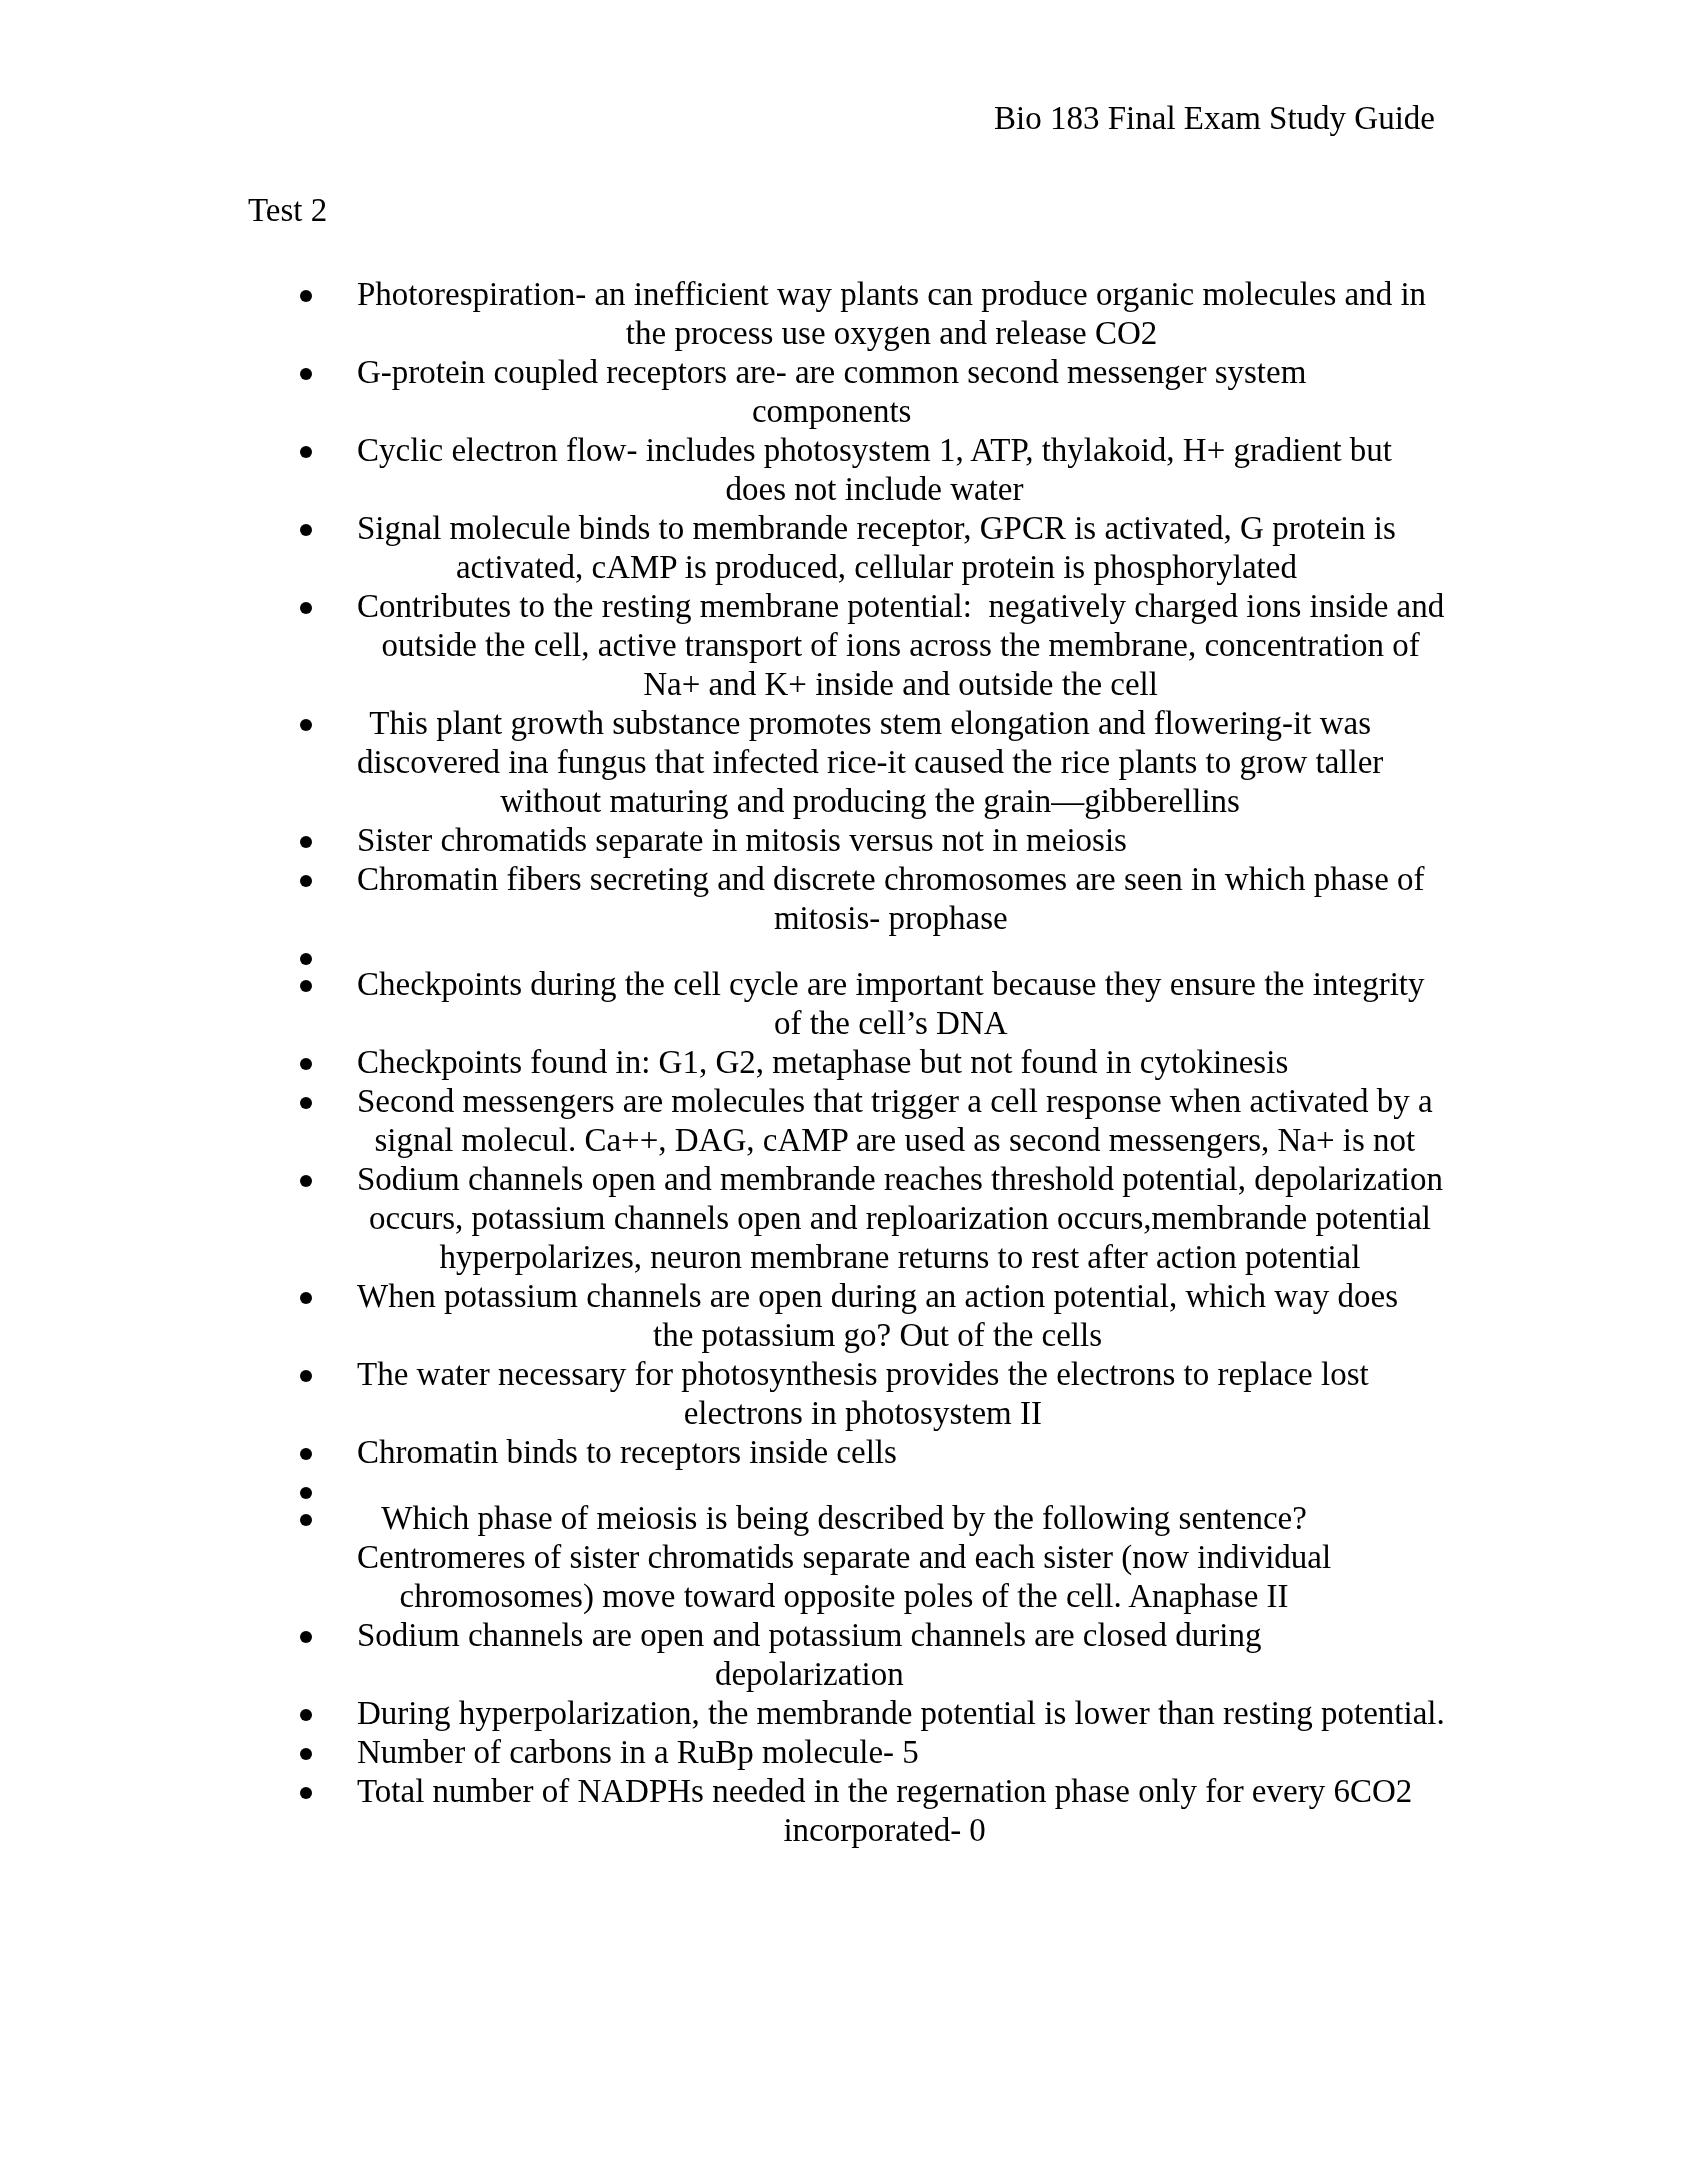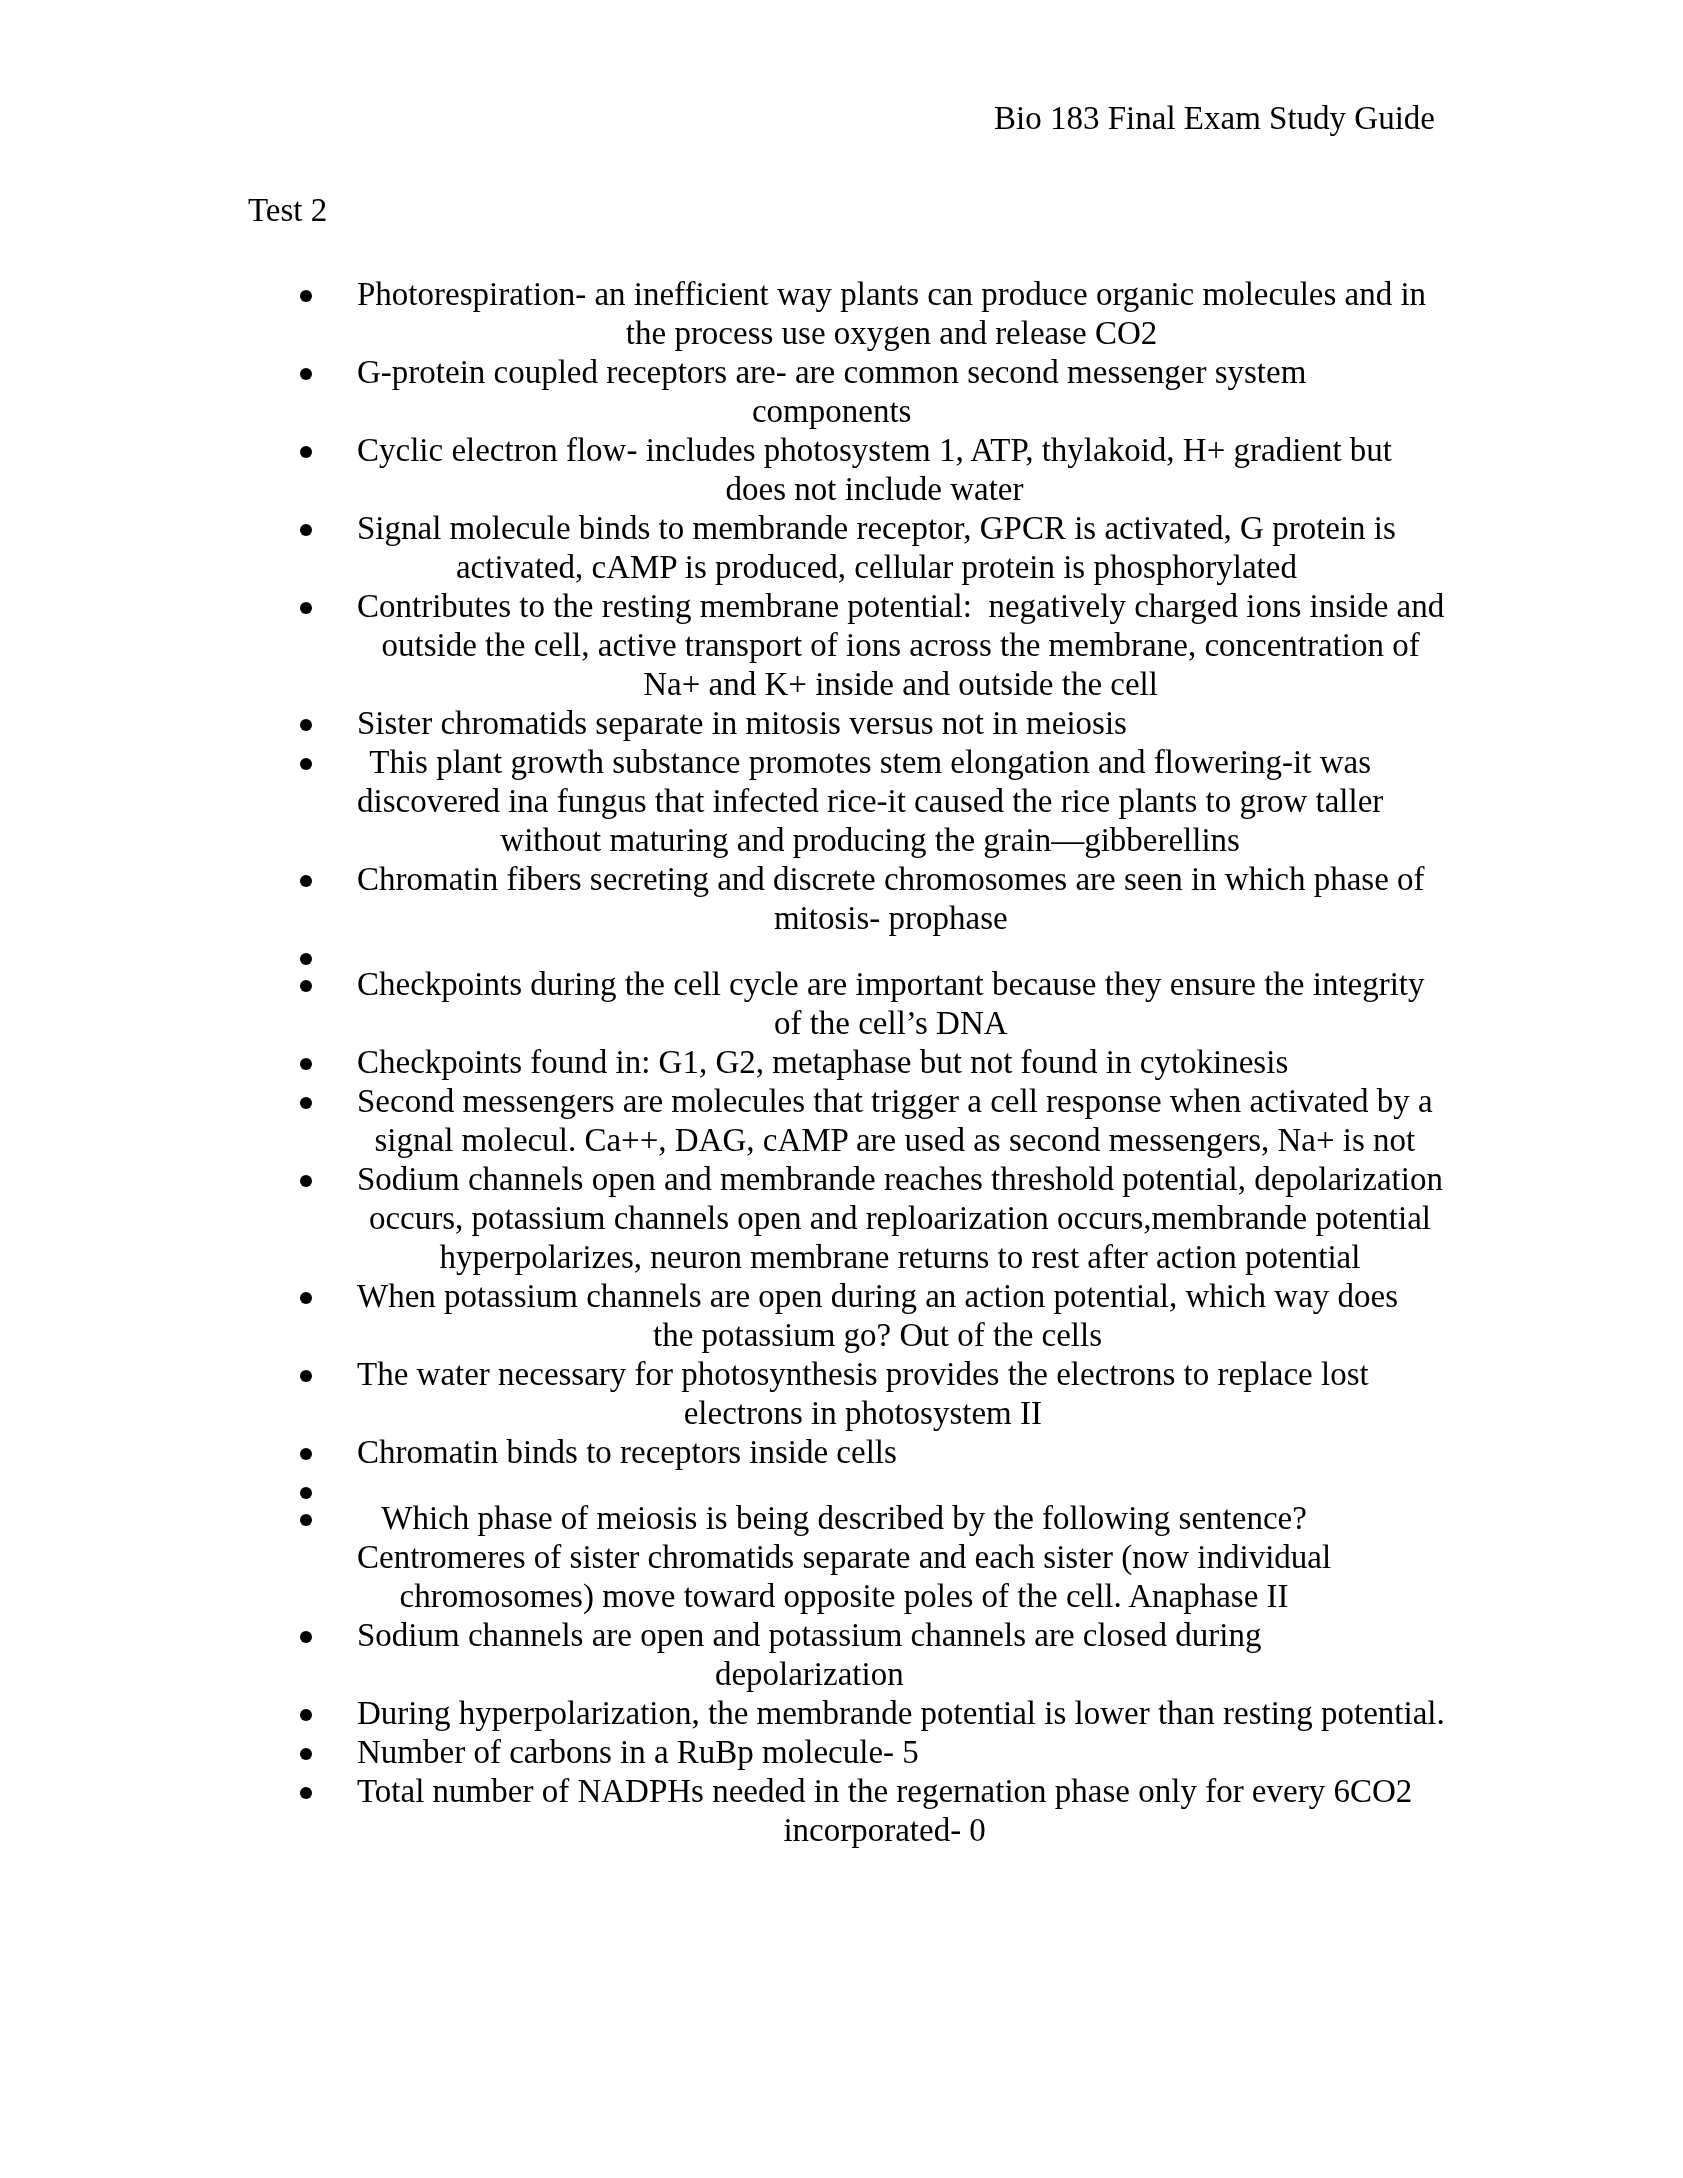--- a/index.html
+++ b/index.html
@@ -97,27 +97,27 @@
 activated, cAMP is produced, cellular protein is phosphorylated</span>
     </li>
     <li class="item">
       <span class="dot"></span>
       <span class="txt">Contributes to the resting membrane potential:  negatively charged ions inside and
 outside the cell, active transport of ions across the membrane, concentration of
 Na+ and K+ inside and outside the cell</span>
     </li>
     <li class="item">
       <span class="dot"></span>
-      <span class="txt">Sister chromatids separate in mitosis versus not in meiosis</span>
+      <span class="txt">This plant growth substance promotes stem elongation and flowering-it was
+discovered ina fungus that infected rice-it caused the rice plants to grow taller
+without maturing and producing the grain—gibberellins</span>
     </li>
     <li class="item">
       <span class="dot"></span>
-      <span class="txt">This plant growth substance promotes stem elongation and flowering-it was
-discovered ina fungus that infected rice-it caused the rice plants to grow taller
-without maturing and producing the grain—gibberellins</span>
+      <span class="txt">Sister chromatids separate in mitosis versus not in meiosis</span>
     </li>
     <li class="item">
       <span class="dot"></span>
       <span class="txt">Chromatin fibers secreting and discrete chromosomes are seen in which phase of
 mitosis- prophase</span>
     </li>
     <li class="item">
       <span class="dot"></span>
     </li>
     <li class="item">

